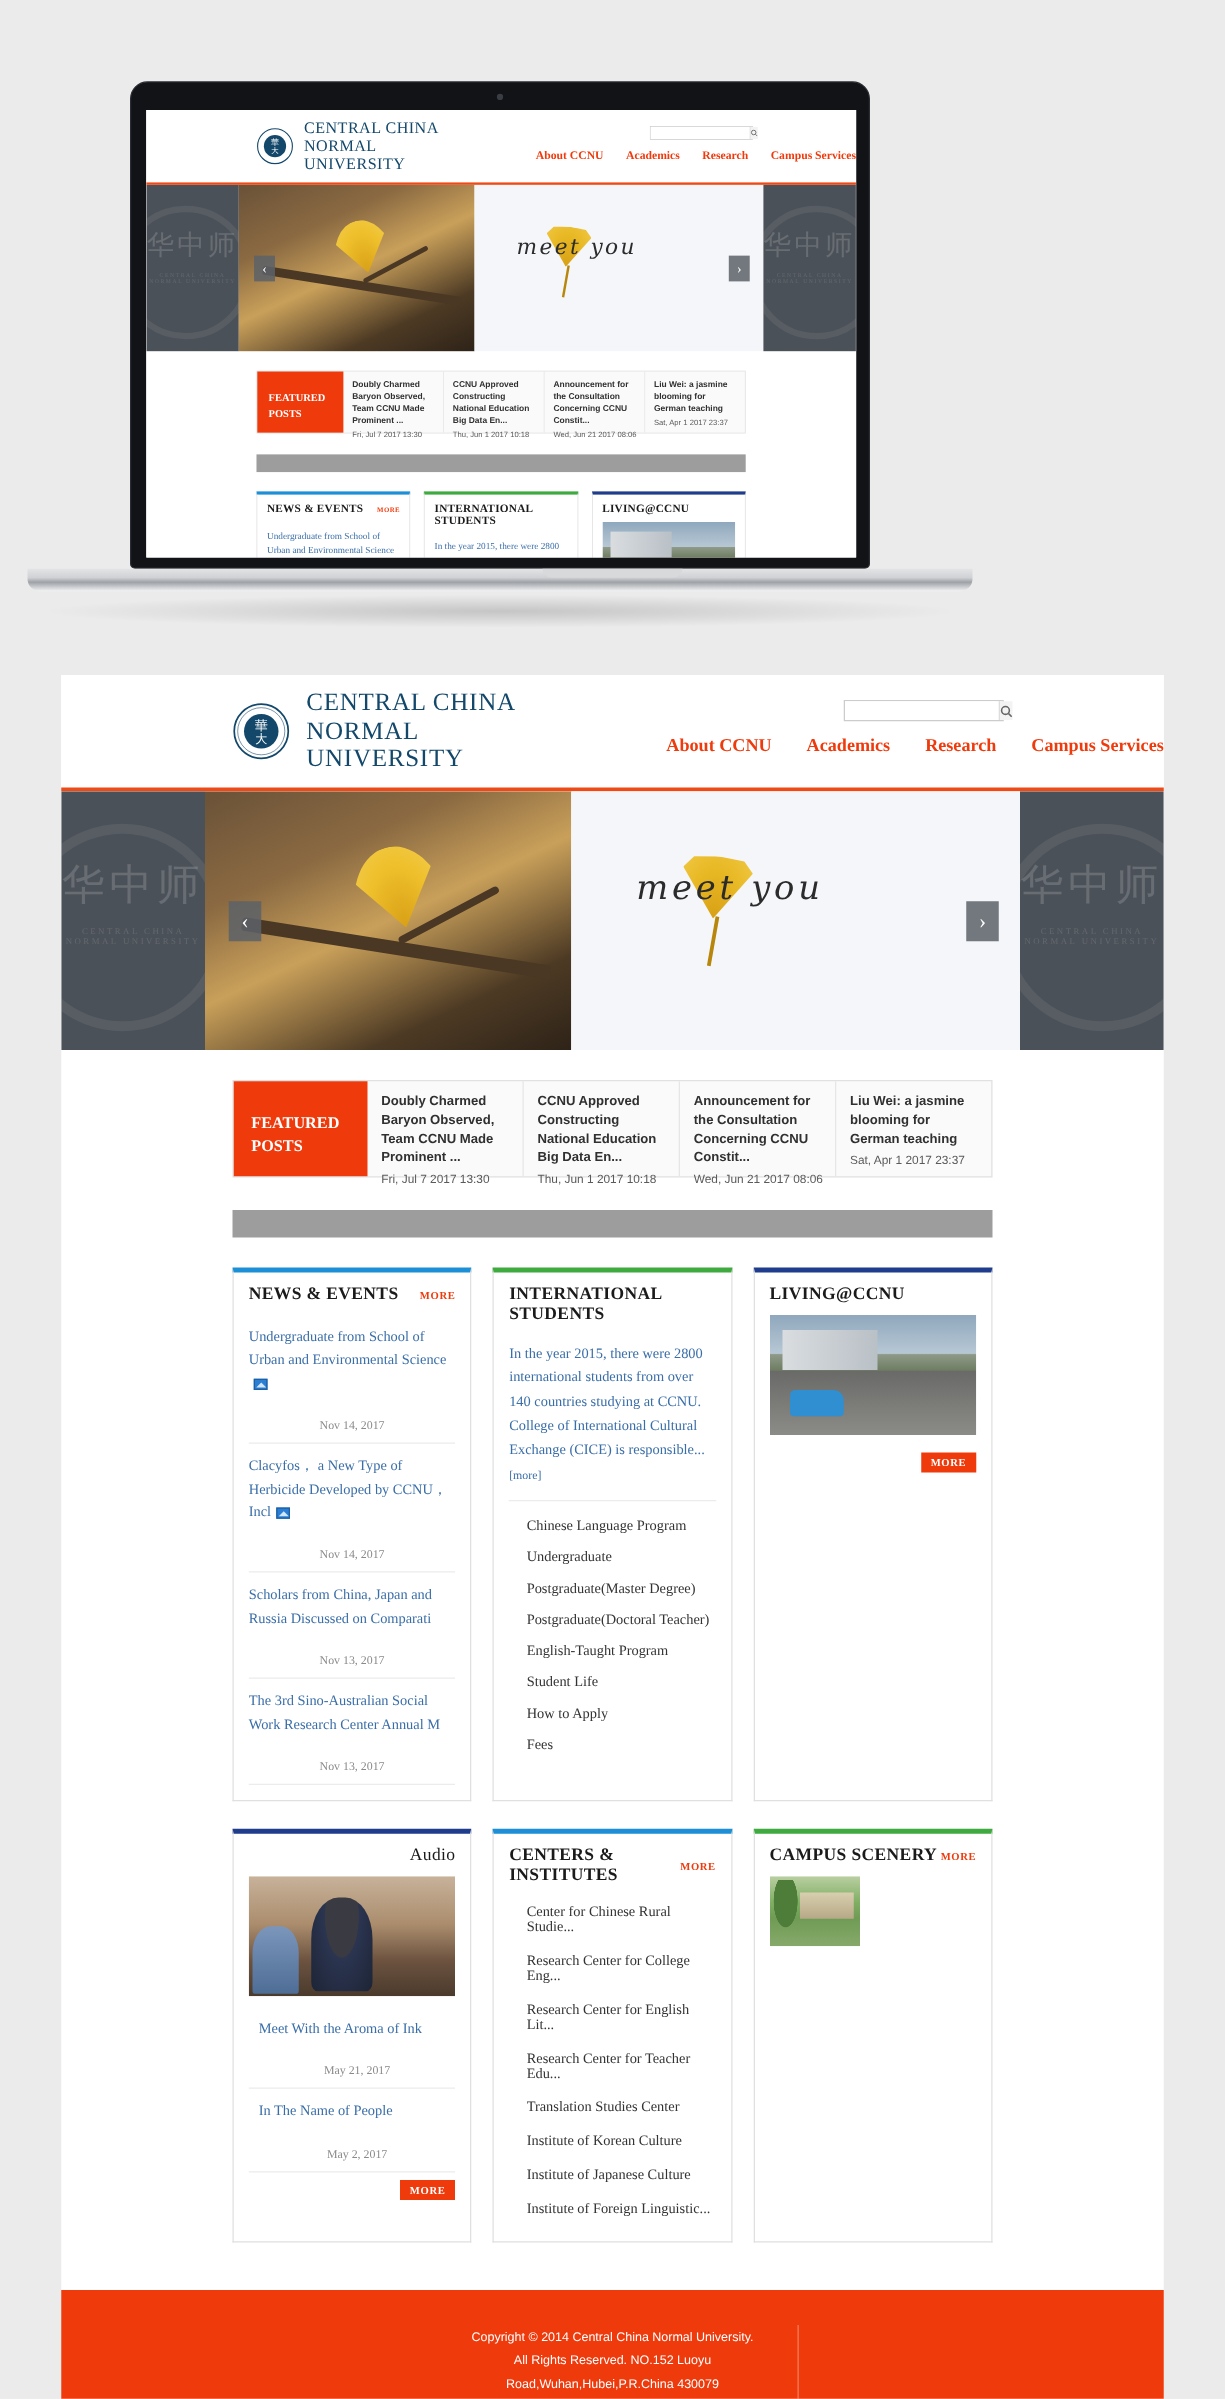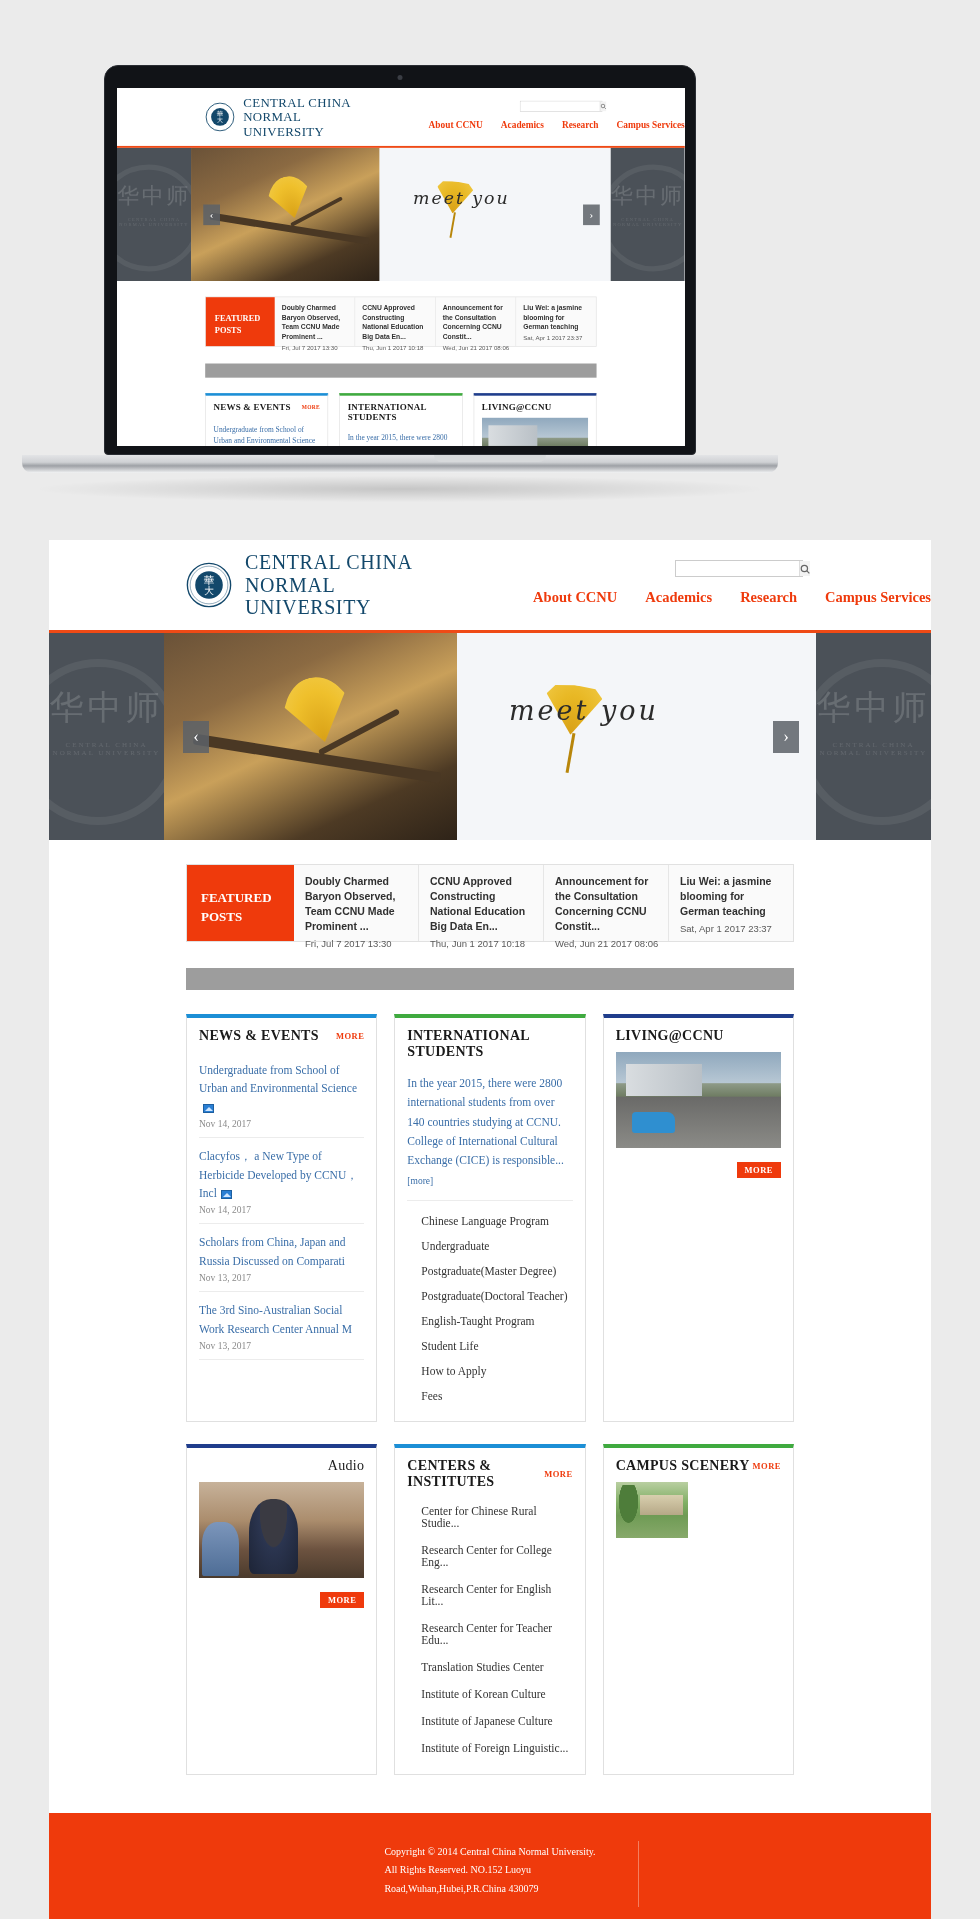--- a/index.html
+++ b/index.html
@@ -177,21 +177,21 @@
     font-family: "Liberation Serif", serif; font-weight: bold;
     font-size: 14px; color: #1a1a1a; letter-spacing: .3px;
   }
   .card-title.center { width: 100%; text-align: right; font-weight: normal; font-size: 14px; }
   .more { font-size: 8.5px; font-weight: bold; color: #ef3a0c; letter-spacing: .5px; cursor:pointer; }
   .card-body { padding: 0 12px 12px 12px; }
 
   .news-item { padding: 9px 0 8px 0; border-bottom: 1px solid #ececec; }
   .news-item:last-child { border-bottom: 1px solid #ececec; }
   .news-title { font-size: 11.5px; color: #3a6ea8; line-height: 1.6; }
-  .news-date { font-size: 9.5px; color: #8a8a8a; margin-top: 3px; }
+  .news-date { font-size: 9.5px; color: #8a8a8a; margin-top: 20px; text-align: center; }
   .img-badge {
     display:inline-block; width:11px; height:9px; background:#2a7fd4;
     border:1px solid #1d5fa0; vertical-align: middle; margin-left:4px; position:relative;
   }
   .img-badge::after{
     content:""; position:absolute; left:1px; bottom:1px; width:0;height:0;
     border-left:4px solid transparent;border-right:4px solid transparent;border-bottom:4px solid #cfe6ff;
   }
 
   .intro { font-size: 11.5px; color: #3a6ea8; line-height: 1.68; padding: 6px 0 10px 0; border-bottom: 1px solid #ececec; }
@@ -252,21 +252,22 @@
 
   .ctr-list li { list-style:none; font-size:11.5px; color:#333; padding:7.5px 0 7.5px 14px; }
 
   
   .footer {
     margin-top: 38px; background: #ef3a0c; height: 125px;
     display: flex; align-items: flex-start; justify-content: center; position: relative;
   }
   .footer-inner {
     color: #fff; font-size: 10px; line-height: 1.85; padding-top: 30px;
-    font-family: Liberation Serif, serif;
+    font-family: Liberation Sans, sans-serif;
+    text-align: center;
   }
   .footer-div {
     position:absolute; left: 589px; top: 28px; width:1px; height: 66px;
     background: rgba(255,255,255,0.35);
   }
 </style>
 </head>
 <body>
 
 <div class="laptop-wrap">
@@ -554,20 +555,28 @@
   <div class="grid" style="margin-top:22px;">
 
     <div class="card navy">
       <div class="card-head">
         <div class="card-title center">Audio</div>
       </div>
       <div class="card-body">
         <div class="photo-box">
               <div class="ph-people"></div>
             </div>
+        <div class="news-item" style="padding-left:8px;">
+          <div class="news-title">Meet With the Aroma of Ink</div>
+          <div class="news-date">May 21, 2017</div>
+        </div>
+        <div class="news-item" style="padding-left:8px;">
+          <div class="news-title">In The Name of People</div>
+          <div class="news-date">May 2, 2017</div>
+        </div>
         <div class="more-btn">MORE</div>
         <div class="clear"></div>
       </div>
     </div>
 
     <div class="card blue-light">
       <div class="card-head">
         <div class="card-title">CENTERS &amp; INSTITUTES</div>
         <div class="more">MORE</div>
       </div>

